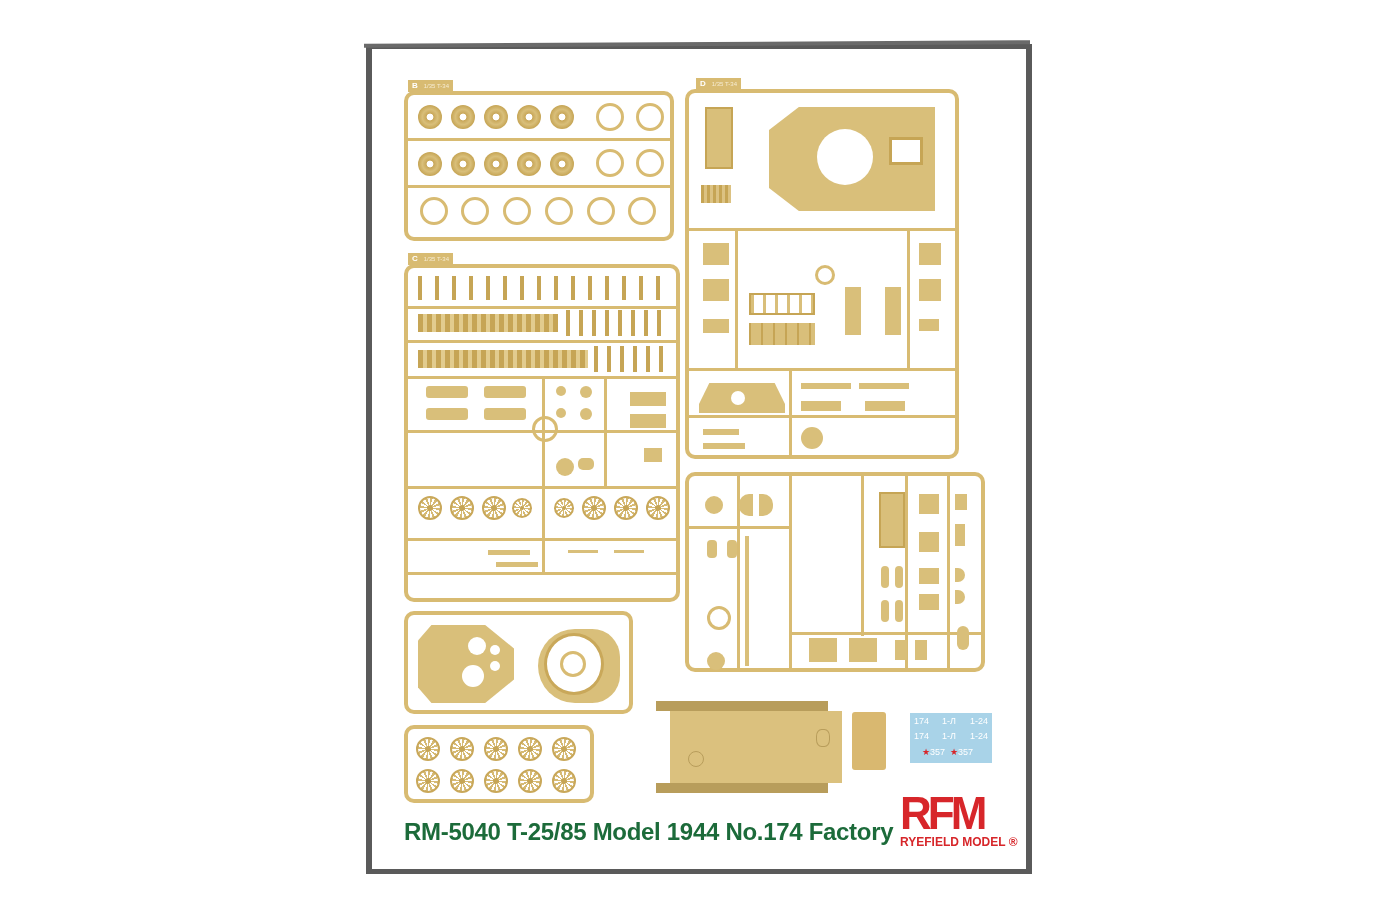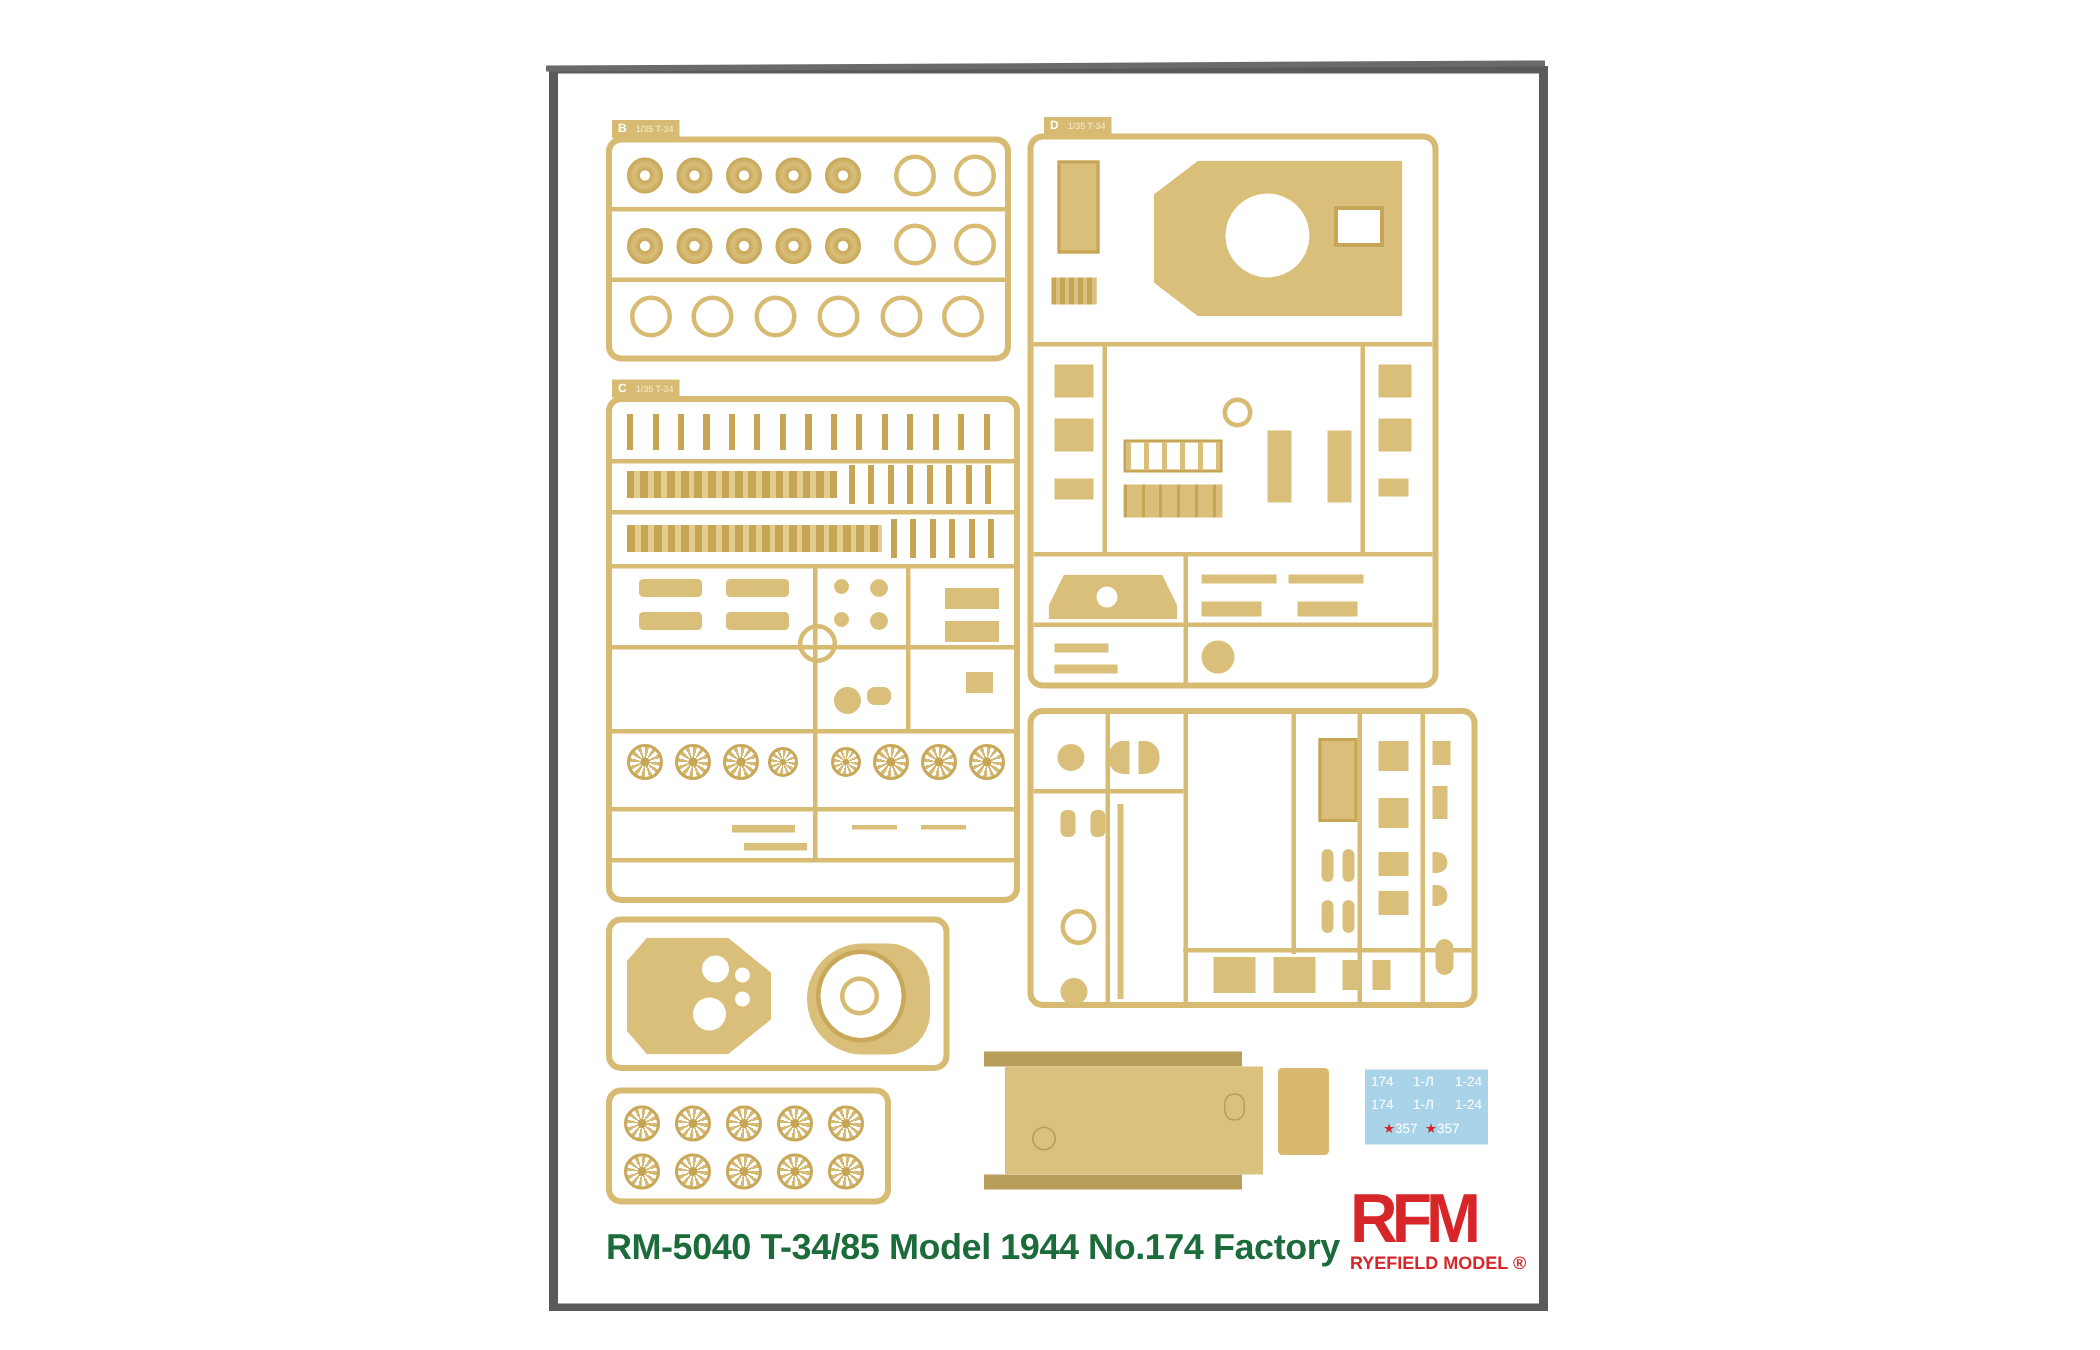--- a/index.html
+++ b/index.html
@@ -211,18 +211,18 @@
   <span style="left:32px;top:3px;">1-Л</span>
   <span style="left:32px;top:18px;">1-Л</span>
   <span style="left:60px;top:3px;">1-24</span>
   <span style="left:60px;top:18px;">1-24</span>
   <span style="left:12px;top:34px;color:#d7262a;">★</span>
   <span style="left:20px;top:34px;">357</span>
   <span style="left:40px;top:34px;color:#d7262a;">★</span>
   <span style="left:48px;top:34px;">357</span>
 </div>
 
-<div class="title">RM-5040 T-34/85 Model 1944 No.174 Factory</div>
+<div class="title">RM-5040 T-25/85 Model 1944 No.174 Factory</div>
 
 <div class="logo">
   <div class="logo-mark">RFM</div>
   <div class="logo-sub"><span>RYEFIELD MODEL</span> <span>®</span></div>
 </div>
 
 </body></html>

